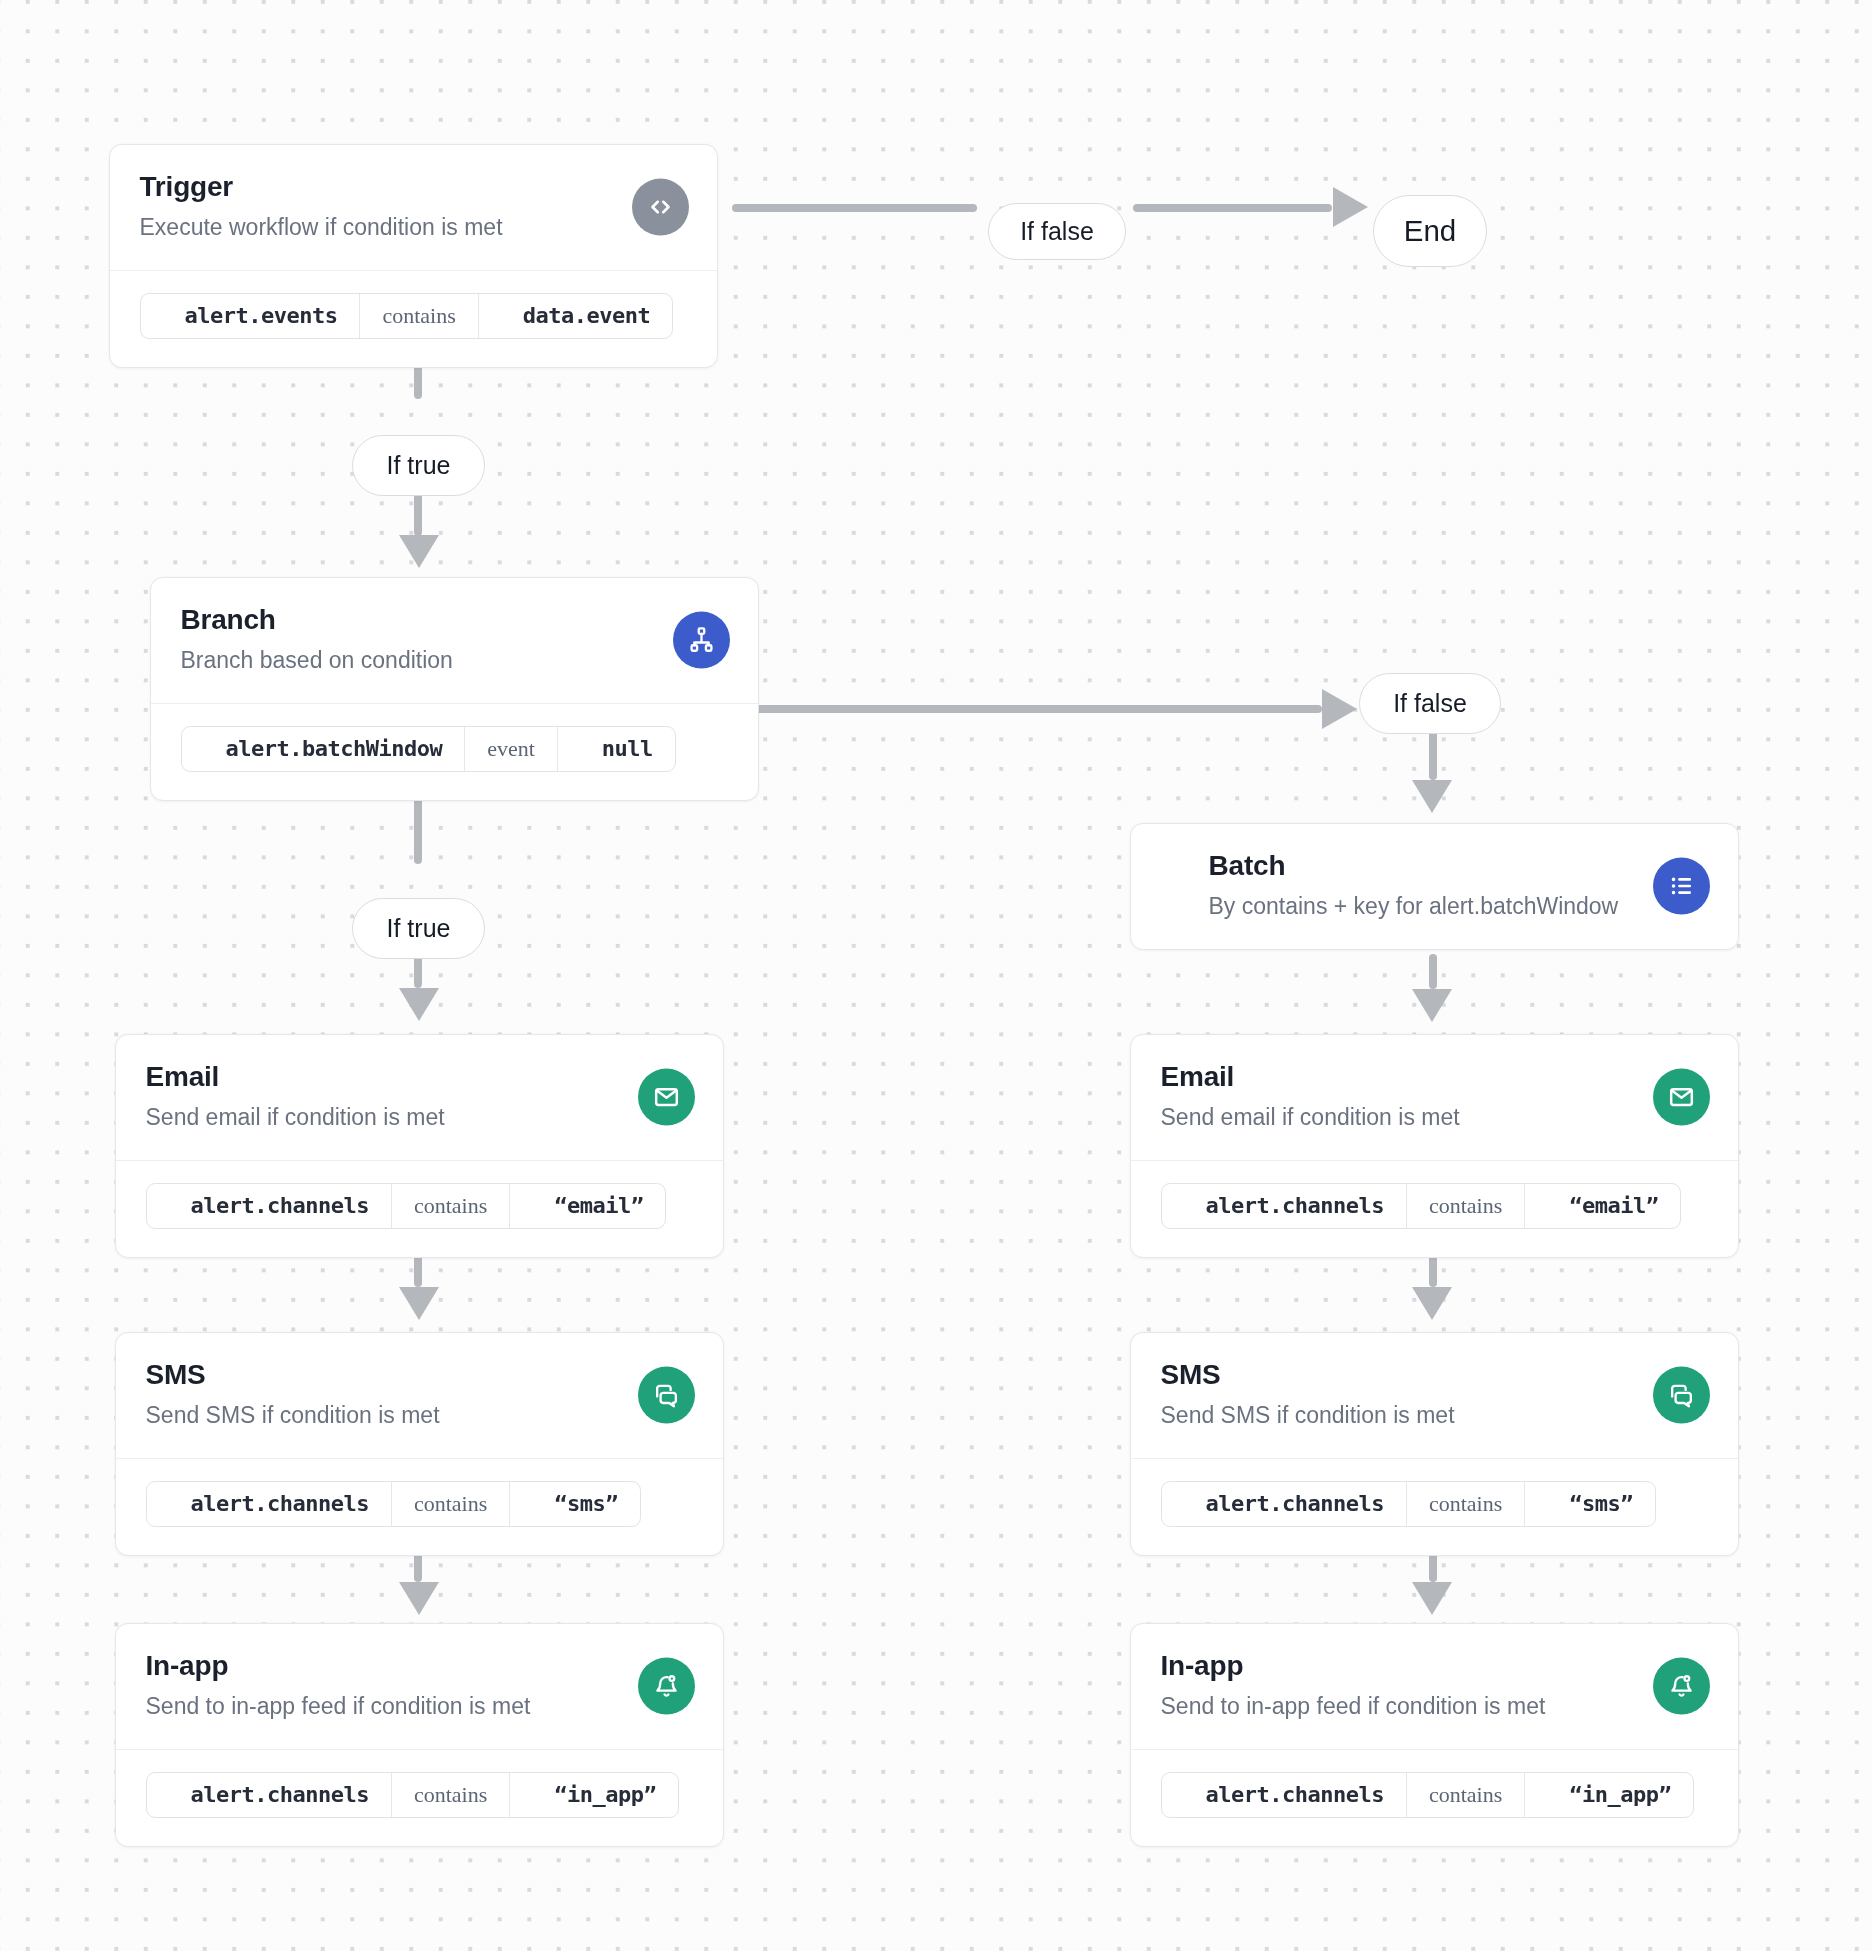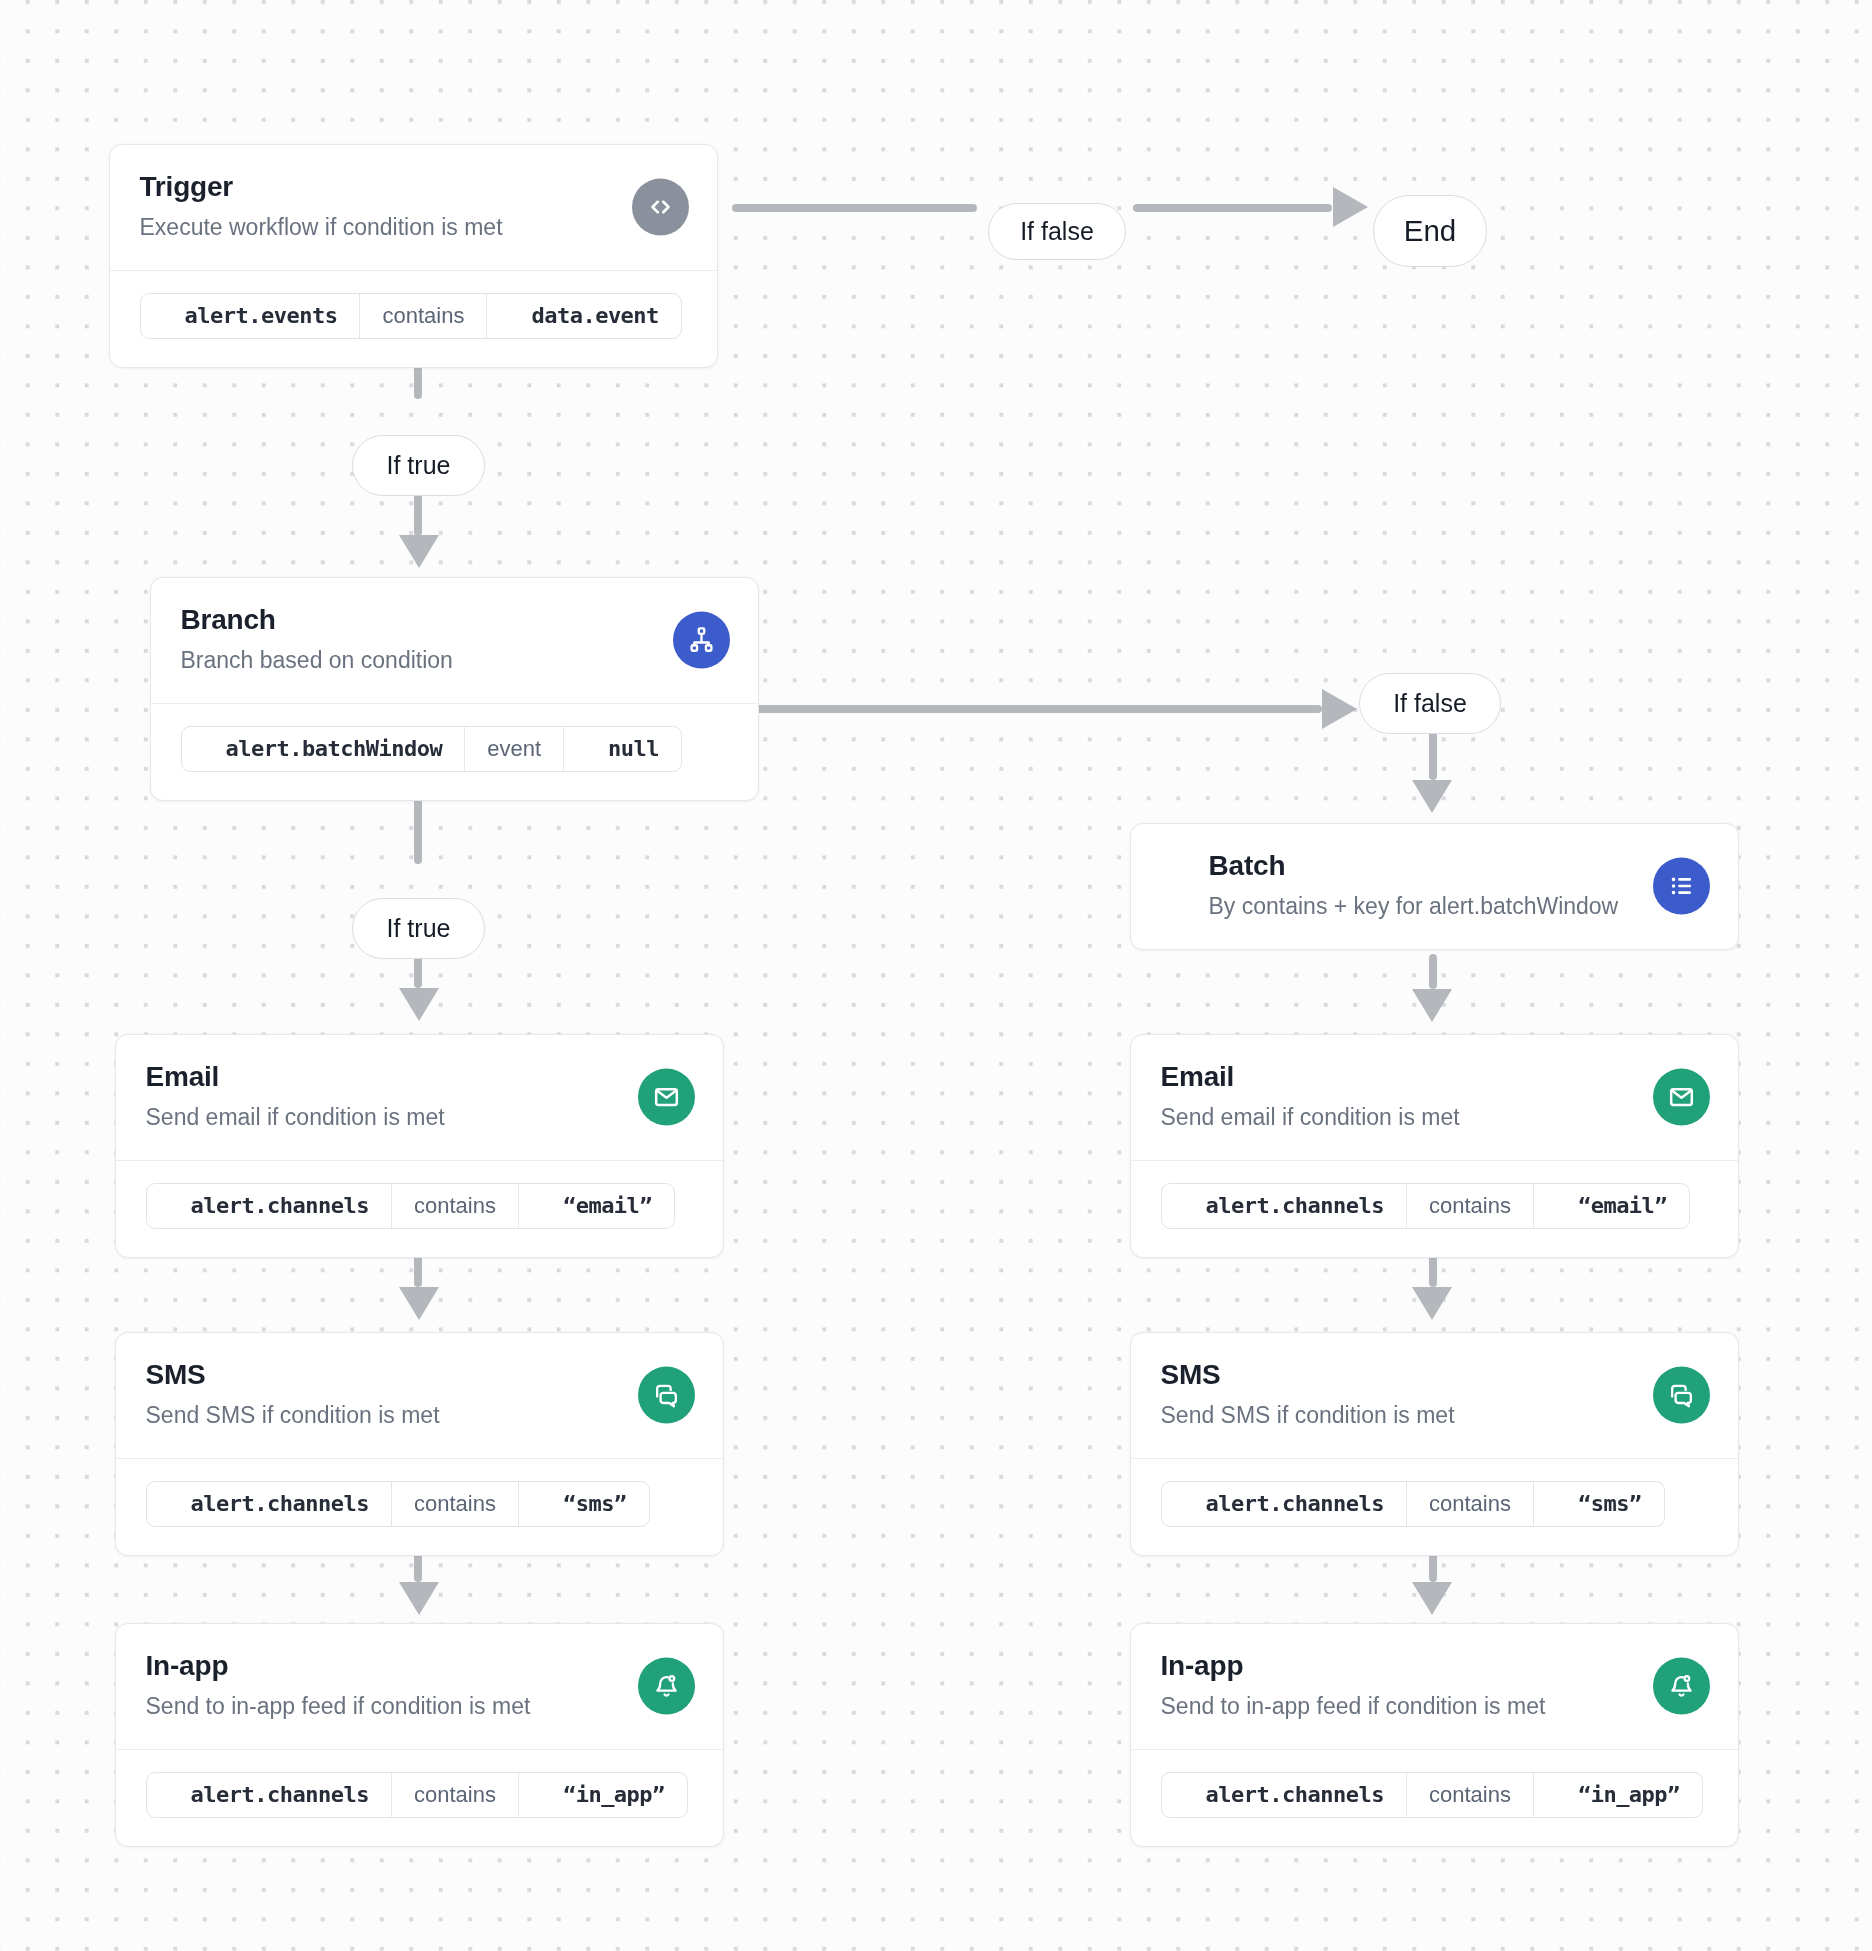--- a/index.html
+++ b/index.html
@@ -35,21 +35,21 @@
   .node-icon svg{width:33px; height:33px; display:block;}
   .icon-gray{background:var(--gray);} .icon-blue{background:var(--blue);} .icon-green{background:var(--green);}
   .node-body{border-top:0.9px solid var(--divider); padding:22px 29.5px 28px;}
   .chip{
     display:inline-flex; align-items:stretch; background:#fff;
     border:0.9px solid var(--chip-border); border-radius:9.2px; overflow:hidden;
   }
   .chip-seg{display:flex; align-items:center; padding:8.3px 22px; font-size:22px; line-height:28px;}
   .chip-seg + .chip-seg{border-left:0.9px solid #e4e7ec;}
   .seg-mono{font-family:"DejaVu Sans Mono", monospace; font-weight:600; color:var(--mono); letter-spacing:-0.5px;padding-left:44px;}
-  .seg-op{color:var(--op);}
+  .seg-op{color:var(--op);font-family:Liberation Serif, serif;}
   .pill{
     position:absolute; background:#fff; border:1.8px solid var(--pill-border);
     border-radius:922px; display:flex; align-items:center; justify-content:center;
     font-size:25px; font-weight:500; color:var(--pill-text);margin-top:22px;
   }
   .line{position:absolute; background:var(--arrow); border-radius:922px;}
   .ah{position:absolute; width:0; height:0;}
   .ah-right{border-top:20px solid transparent; border-bottom:20px solid transparent; border-left:35px solid var(--arrow);}
   .ah-down{border-left:20px solid transparent; border-right:20px solid transparent; border-top:33px solid var(--arrow);}
 </style>

